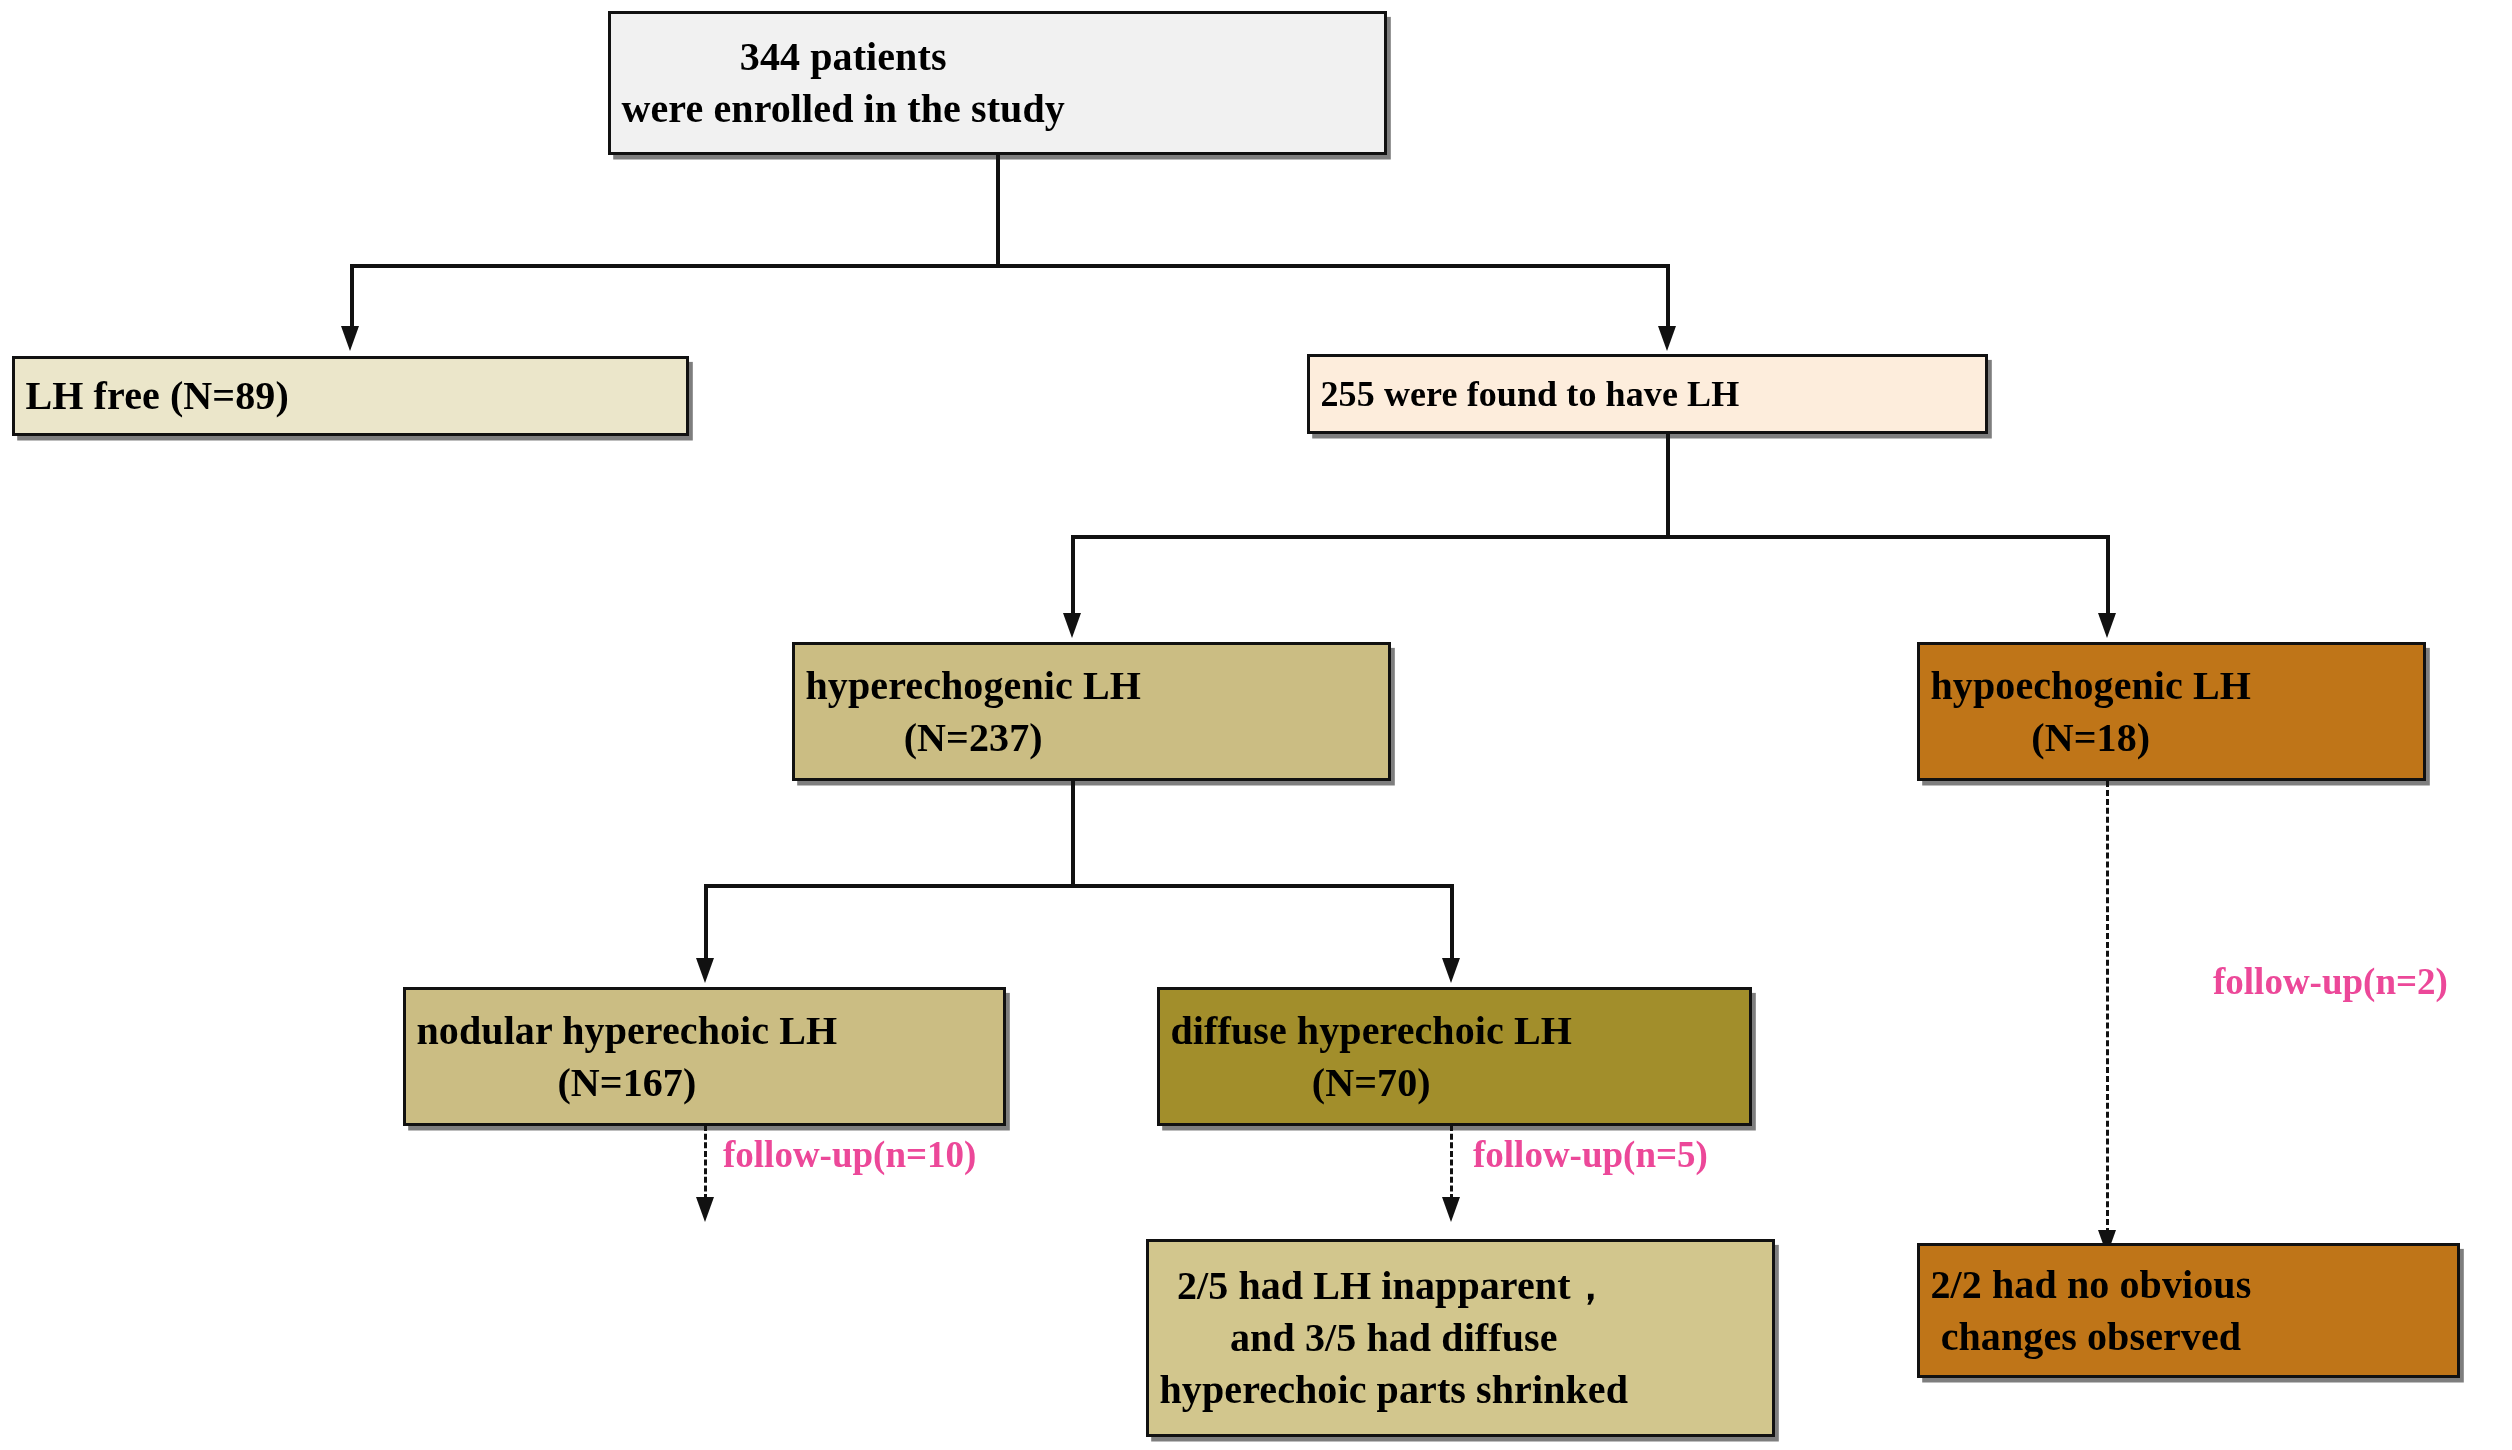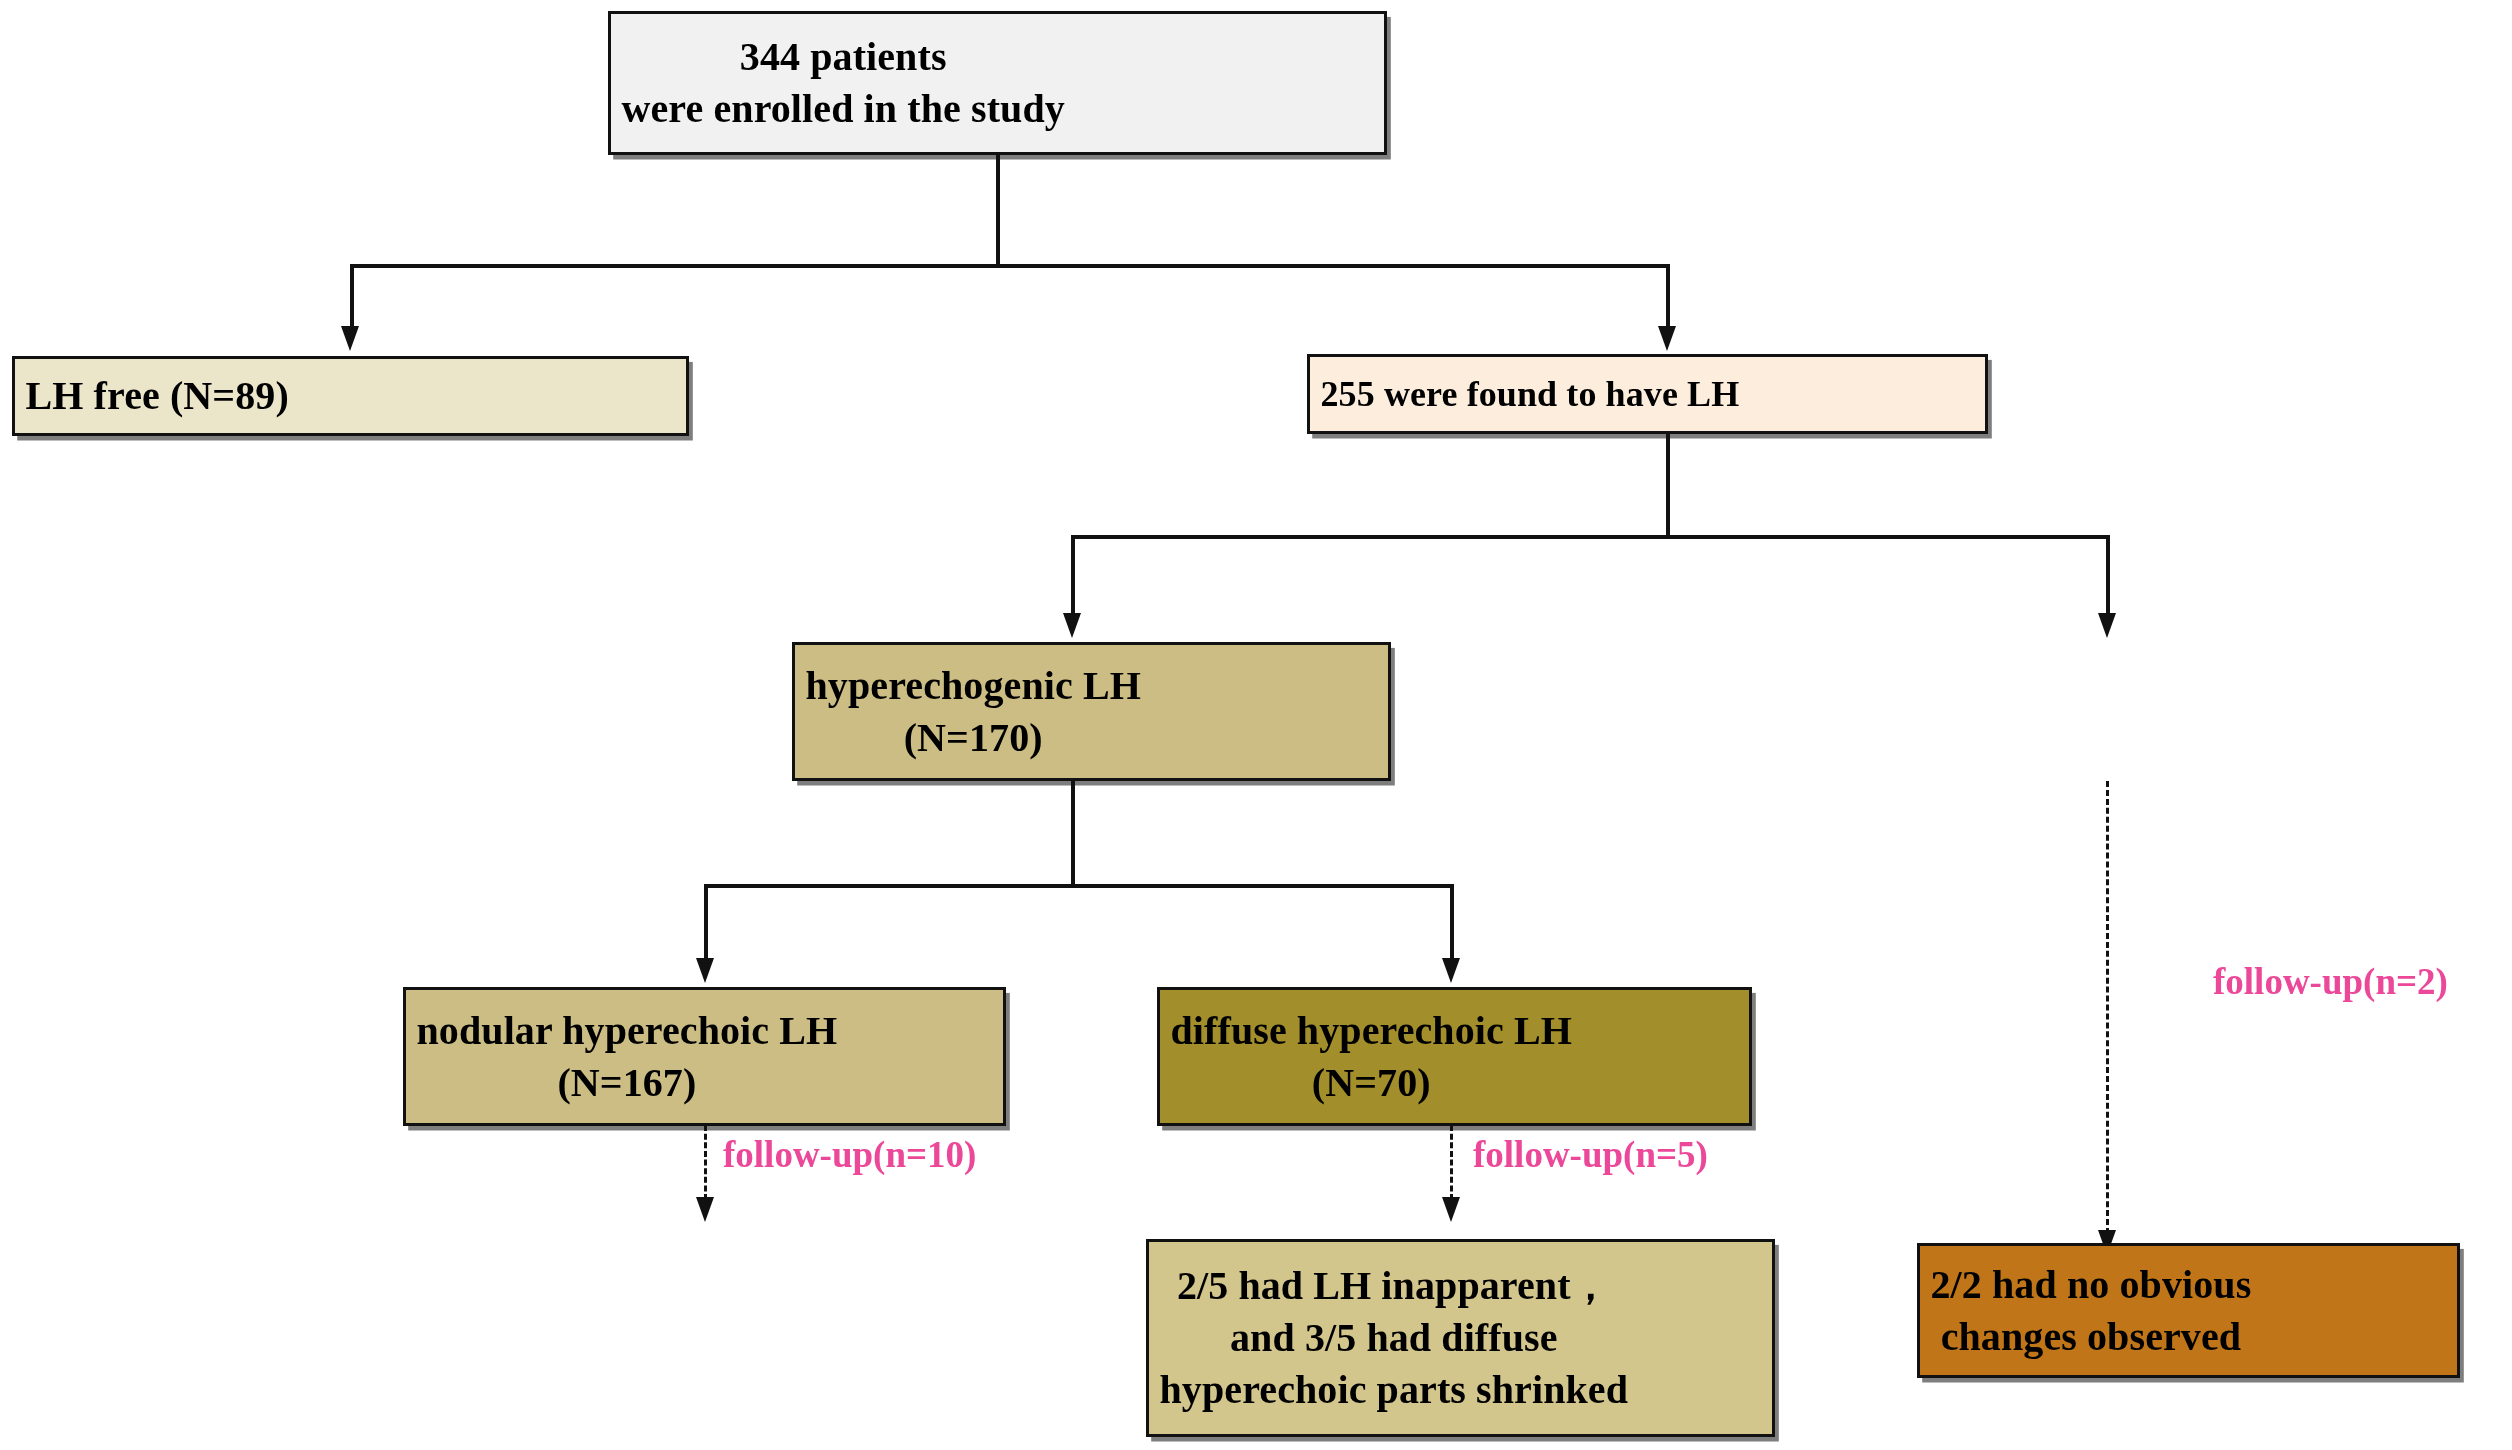--- a/index.html
+++ b/index.html
@@ -143,23 +143,27 @@
   <div class="node fill-lhfree" style="left:12px; top:356px; width:677px; height:80px; font-size:40px;">
     <span class="txt">LH  free (N=89)</span>
   </div>
 
   <div class="node fill-found" style="left:1307px; top:354px; width:681px; height:80px; font-size:36px;">
     <span class="txt">255 were found to have LH</span>
   </div>
 
   <div class="node fill-hyper" style="left:792px; top:642px; width:599px; height:139px; font-size:40px;">
     <span class="txt">hyperechogenic LH
-(N=170)</span>
+(N=237)</span>
   </div>
 
+  <div class="node fill-hypo" style="left:1917px; top:642px; width:509px; height:139px; font-size:40px;">
+    <span class="txt">hypoechogenic  LH
+(N=18)</span>
+  </div>
 
   <div class="node fill-nodular" style="left:403px; top:987px; width:603px; height:139px; font-size:40px;">
     <span class="txt">nodular hyperechoic LH
 (N=167)</span>
   </div>
 
   <div class="node fill-diffuse" style="left:1157px; top:987px; width:595px; height:139px; font-size:40px;">
     <span class="txt">diffuse hyperechoic LH
 (N=70)</span>
   </div>

